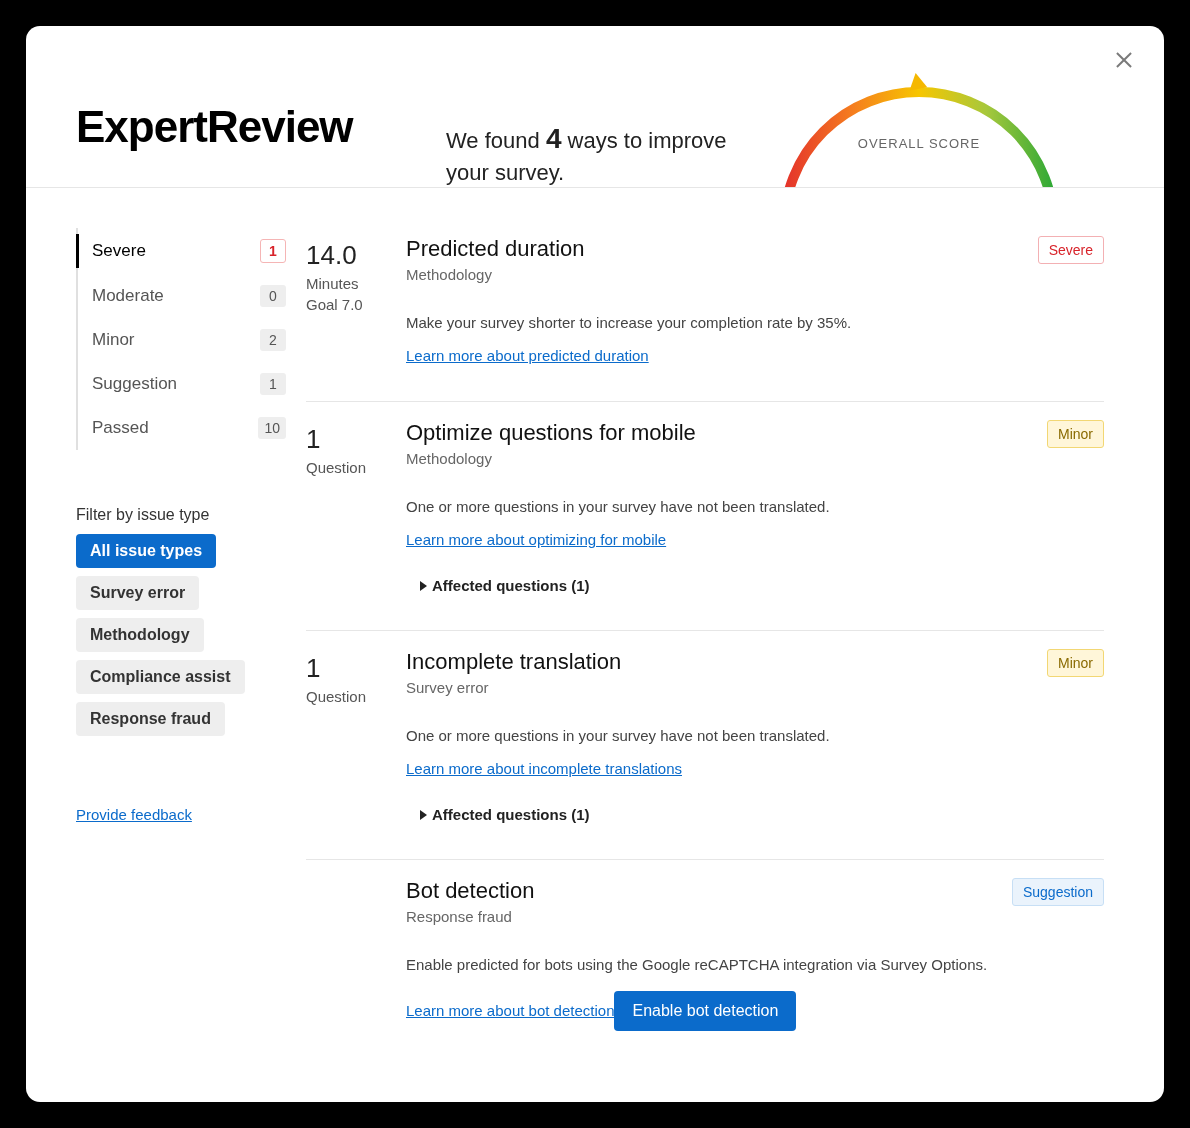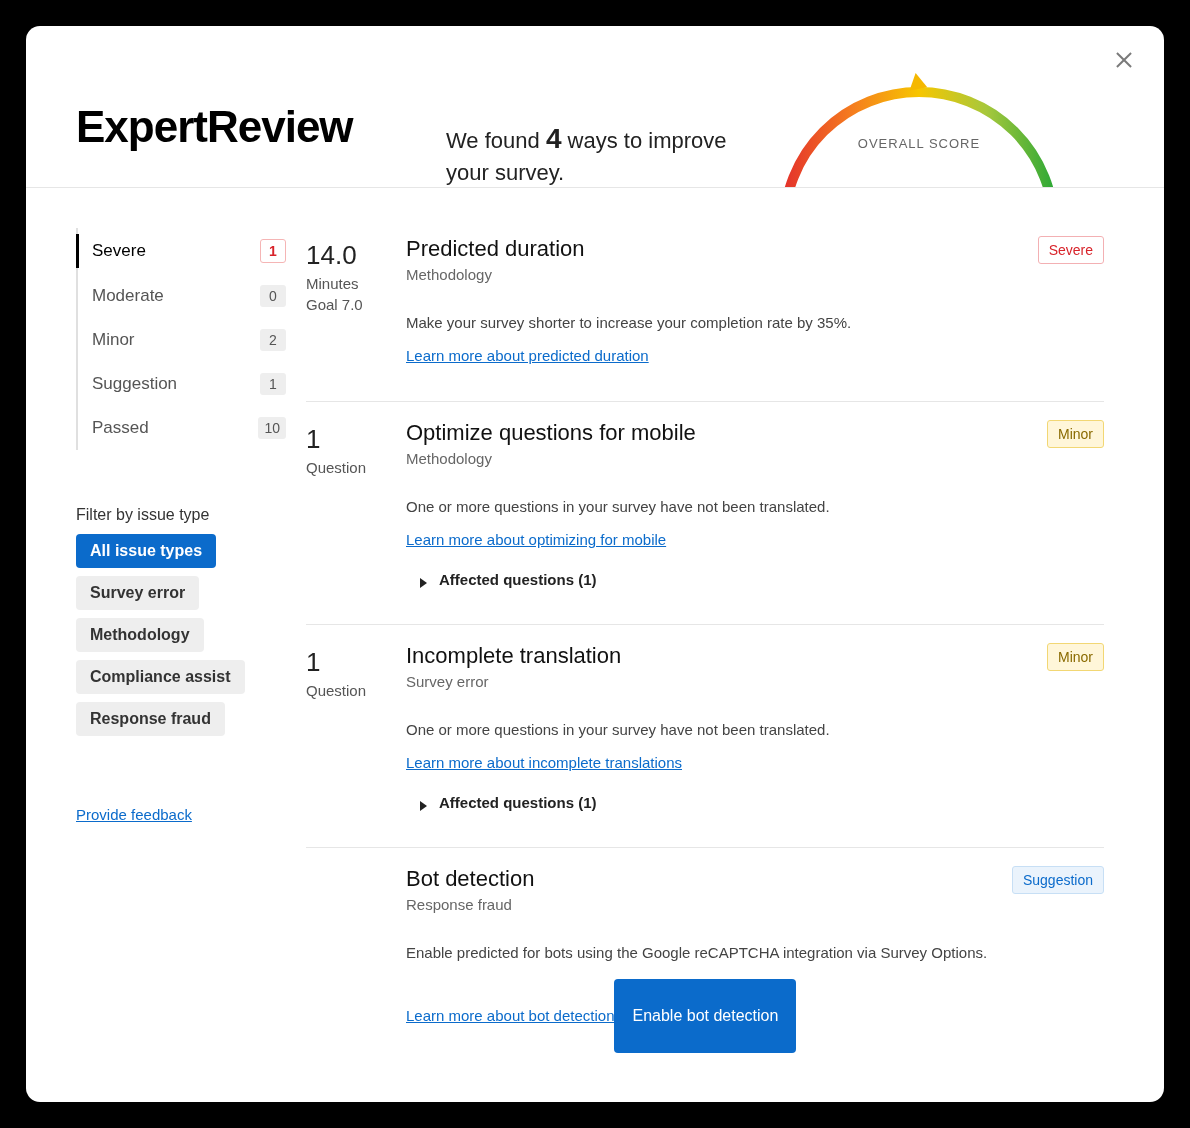--- a/index.html
+++ b/index.html
@@ -179,43 +179,43 @@
     padding:5px 10px;
     border-radius:3px;
     font-weight:500;
   }
   .badge.severe { background:#fff; border:1px solid #f3b0b3; color:#d8232a; }
   .badge.minor { background:#fff6d9; border:1px solid #f2d774; color:#8a6a00; }
   .badge.suggestion { background:#eaf3fc; border:1px solid #c7dff5; color:#0b6bcb; }
   .issue-desc { font-size:15px; color:#444; margin-top:29px; line-height:1.4;}
   .issue-link { display:inline-block; margin-top:14px; font-size:15px; color:#0b6bcb; text-decoration:underline; cursor:pointer;}
   .affected {
-    margin-top:22px;
+    margin-top:28px;
     font-size:15px;
     font-weight:700;
     color:#222;
     cursor:pointer;
     padding-left:14px;
     display:flex;
-    align-items:flex-end;
-    gap:12px;
+    align-items:center;
+    gap:5px;
   }
   .caret {
     width:0;height:0;
     border-top:5px solid transparent;
     border-bottom:5px solid transparent;
     border-left:7px solid #222;
   }
   .action-btn {
     display:inline-block;
     margin-top:16px;
     background:#0b6bcb;
     color:#fff;
     font-size:16px;
-    padding:28px 18px;
+    padding:11px 18px;
     border-radius:4px;
     cursor:pointer;
     border:none;
   }
 </style>
 </head>
 <body>
 
 <div class="modal">
 

